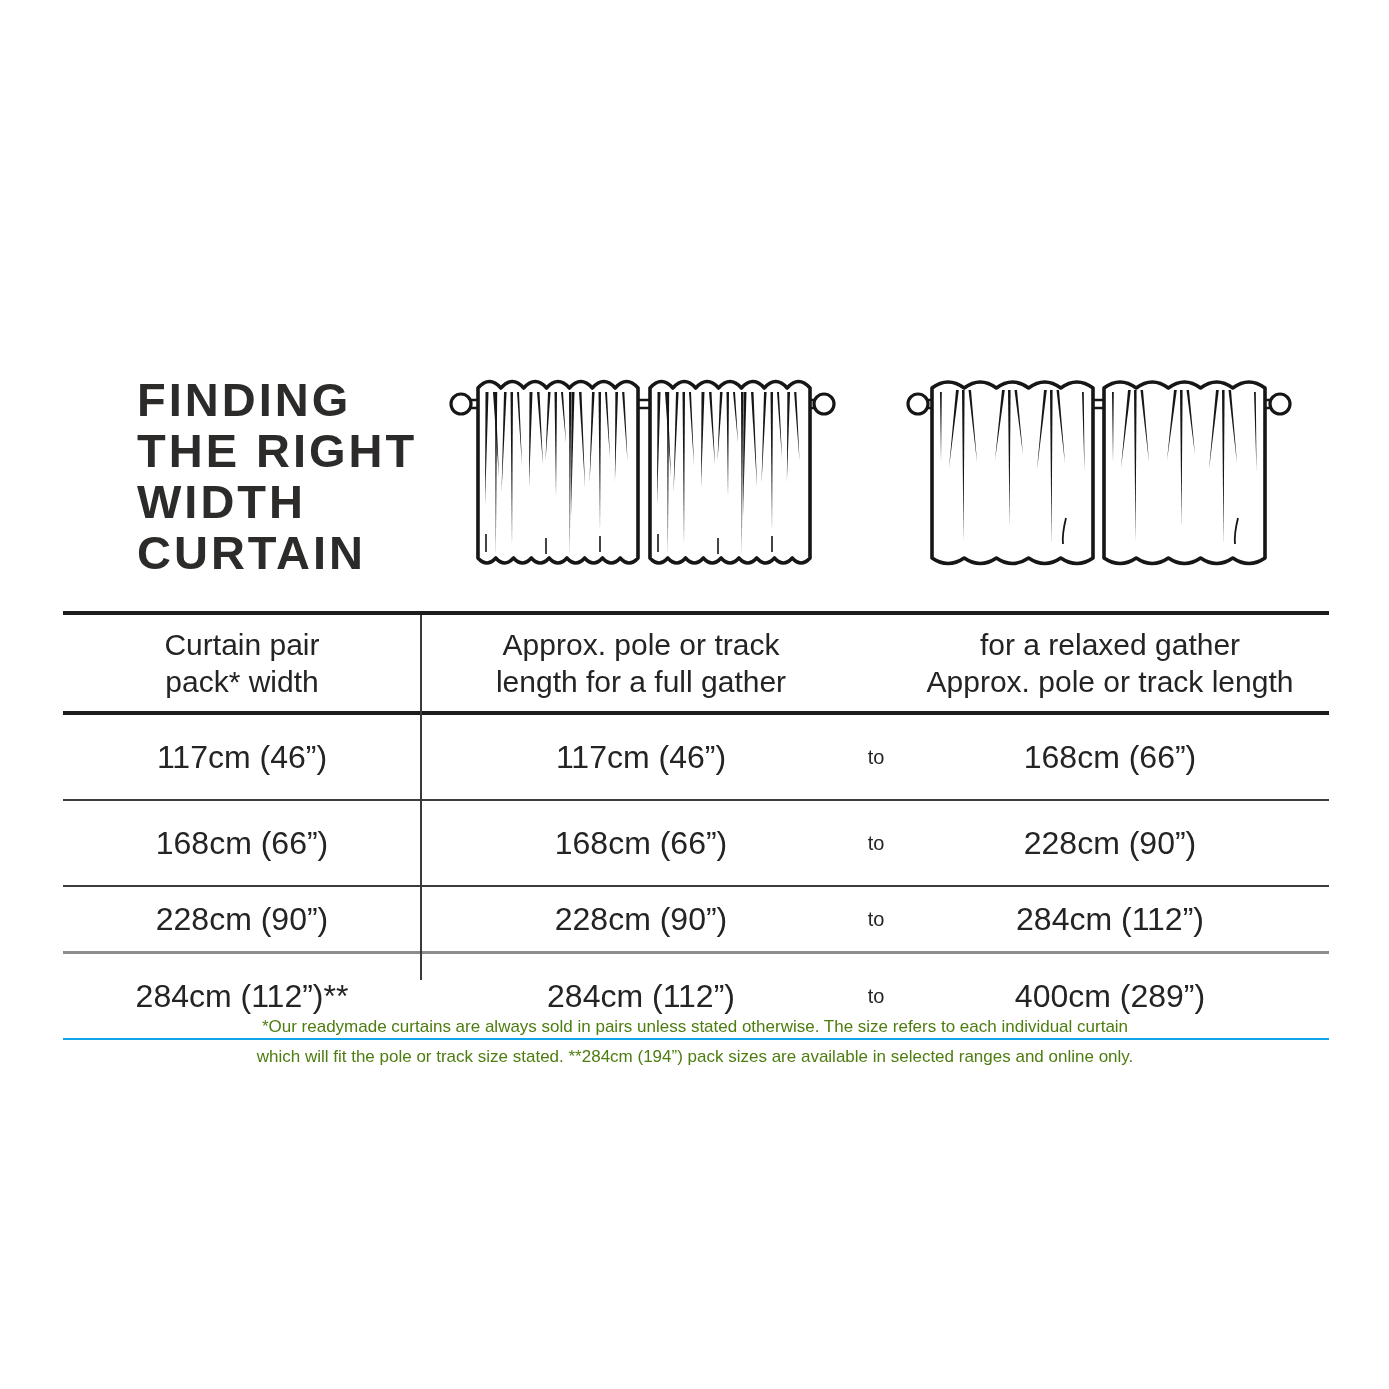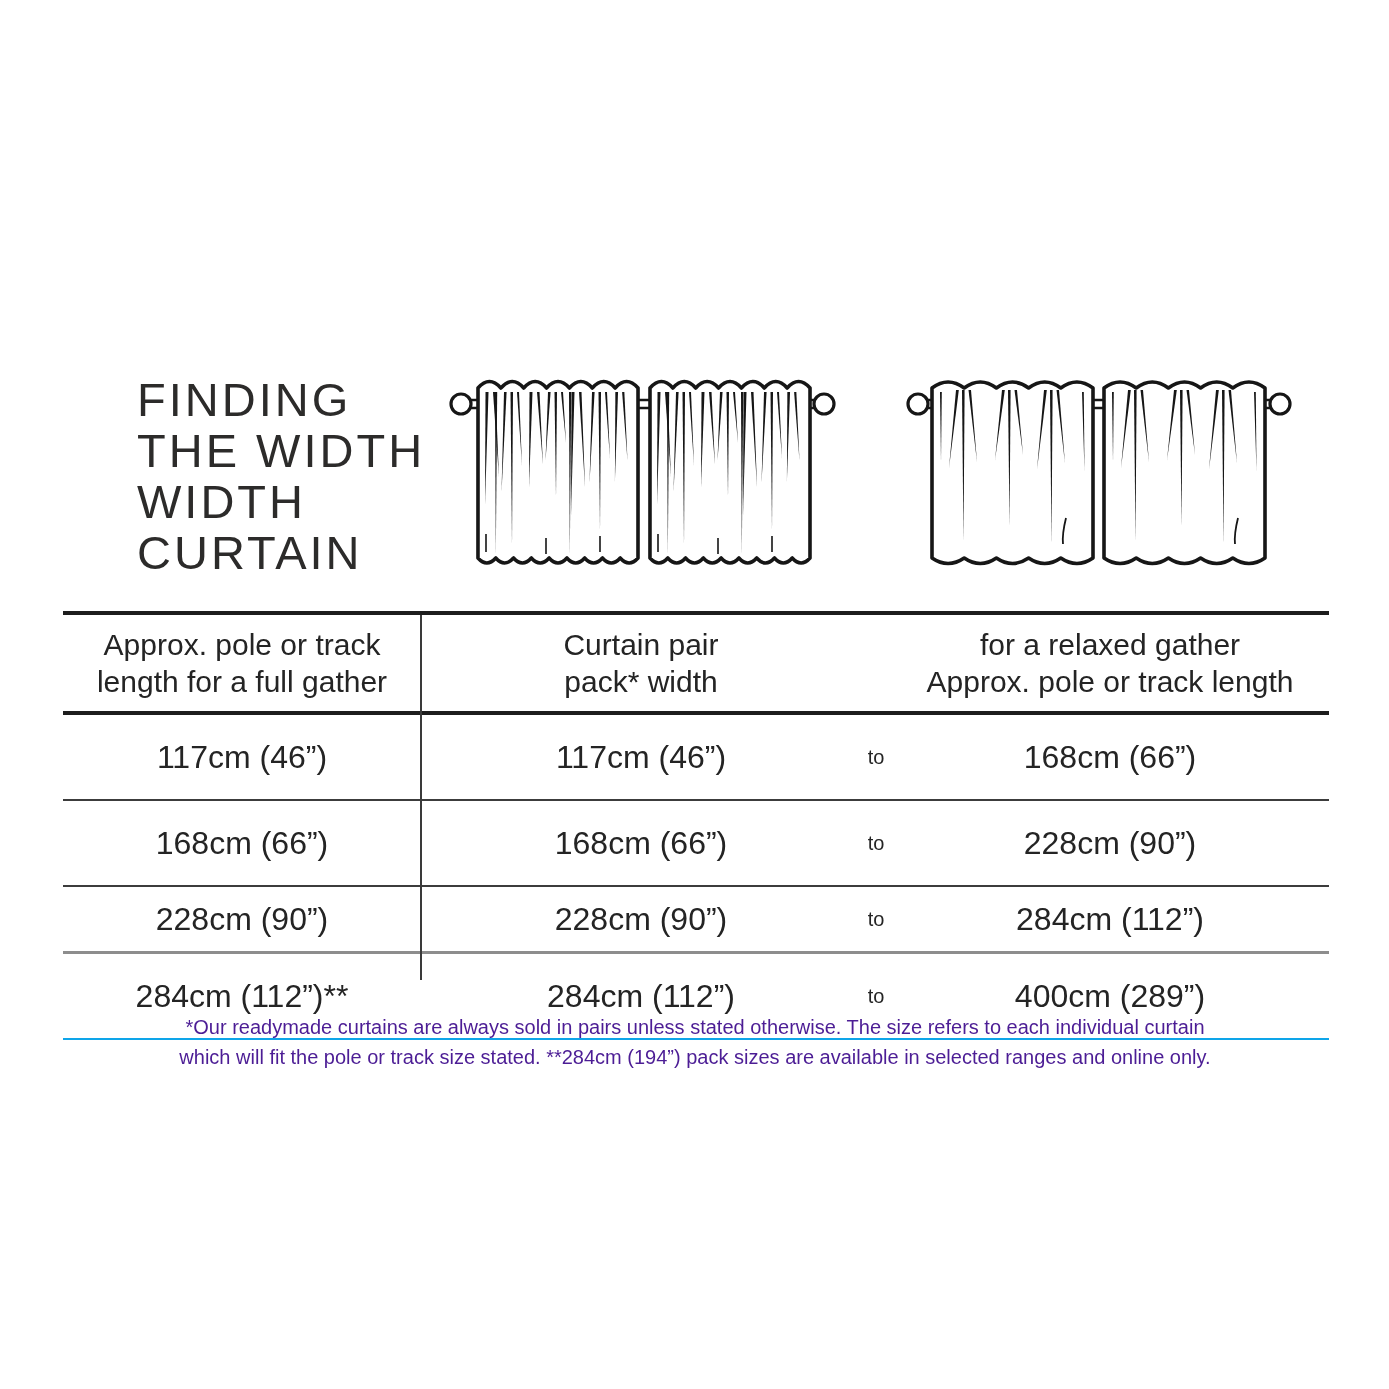--- a/index.html
+++ b/index.html
@@ -3,21 +3,21 @@
 <meta charset="utf-8">
 <style>
   * { margin:0; padding:0; box-sizing:border-box; }
   html, body { background:#ffffff; }
   .canvas {
     position:relative; width:1389px; height:1389px; background:#ffffff;
     font-family:"Liberation Sans", sans-serif; color:#282828; overflow:hidden;
   }
   .title {
     position:absolute; left:137px; top:374px;
-    font-size:47px; font-weight:normal; letter-spacing:3px;
+    font-size:47px; font-weight:bold; letter-spacing:3px;
     line-height:51px; color:#2c2b2a;
   }
   .curtain { position:absolute; }
   .size-table {
     position:absolute; left:63px; top:611px; width:1266px; height:369px;
     border-top:4px solid #1d1d1d;
   }
   .v-divider {
     position:absolute; left:357px; top:0; bottom:0; width:2px; background:#3a3a3a;
   }
@@ -26,31 +26,31 @@
     height:100px; border-bottom:4px solid #1d1d1d;
     font-size:30px; line-height:37px; color:#242424;
   }
   .t-data { height:86px; font-size:32px; color:#242424; border-bottom:2px solid #3c3c3c; }
   .t-data.gray-sep { height:67px; border-bottom:3px solid #8d8d8d; }
   .t-data.last { border-bottom:2px solid #0ea5e9; }
   .cell { text-align:center; }
   .to-cell { font-size:20px; }
   .footnote {
     position:absolute; left:150px; top:1012px; width:1090px;
-    text-align:center; font-size:20px; line-height:30px; color:#4c1d95;
+    text-align:center; font-size:17px; line-height:30px; color:#4d7c0f;
   }
 </style>
 </head>
 <body>
 
 <div class="canvas">
 
   <div class="title">
     <div>FINDING</div>
-    <div>THE WIDTH</div>
+    <div>THE RIGHT</div>
     <div>WIDTH</div>
     <div>CURTAIN</div>
   </div>
 
   <svg class="curtain" style="left:448px; top:372px;" width="412" height="206" viewBox="0 0 412 206">
     <defs>
       <g id="fgA" fill="#161616">
         <path d="M1.5,0 L4.5,0 L1,112 Z"></path>
         <path d="M9,0 L11.5,0 L15,86 Z"></path>
       </g>
@@ -145,26 +145,26 @@
       q-16.1,11 -32.2,0 q-16.1,11 -32.2,0 q-16.1,11 -32.2,0 q-16.1,11 -32.2,0 q-16.1,11 -32.2,0 Z" fill="#ffffff" stroke="#161616" stroke-width="3.6" stroke-linejoin="round"></path>
     <use href="#foldsR1"></use>
     <use href="#foldsR1" transform="translate(172,0)"></use>
   </svg>
 
   <div class="size-table">
     <div class="v-divider"></div>
 
     <div class="t-row t-head">
       <div class="cell">
+        <div>Curtain pair</div>
+        <div>pack* width</div>
+      </div>
+      <div class="cell">
         <div>Approx. pole or track</div>
         <div>length for a full gather</div>
-      </div>
-      <div class="cell">
-        <div>Curtain pair</div>
-        <div>pack* width</div>
       </div>
       <div class="cell"></div>
       <div class="cell">
         <div>for a relaxed gather</div>
         <div>Approx. pole or track length</div>
       </div>
     </div>
 
     <div class="t-row t-data">
       <div class="cell">117cm (46”)</div>

